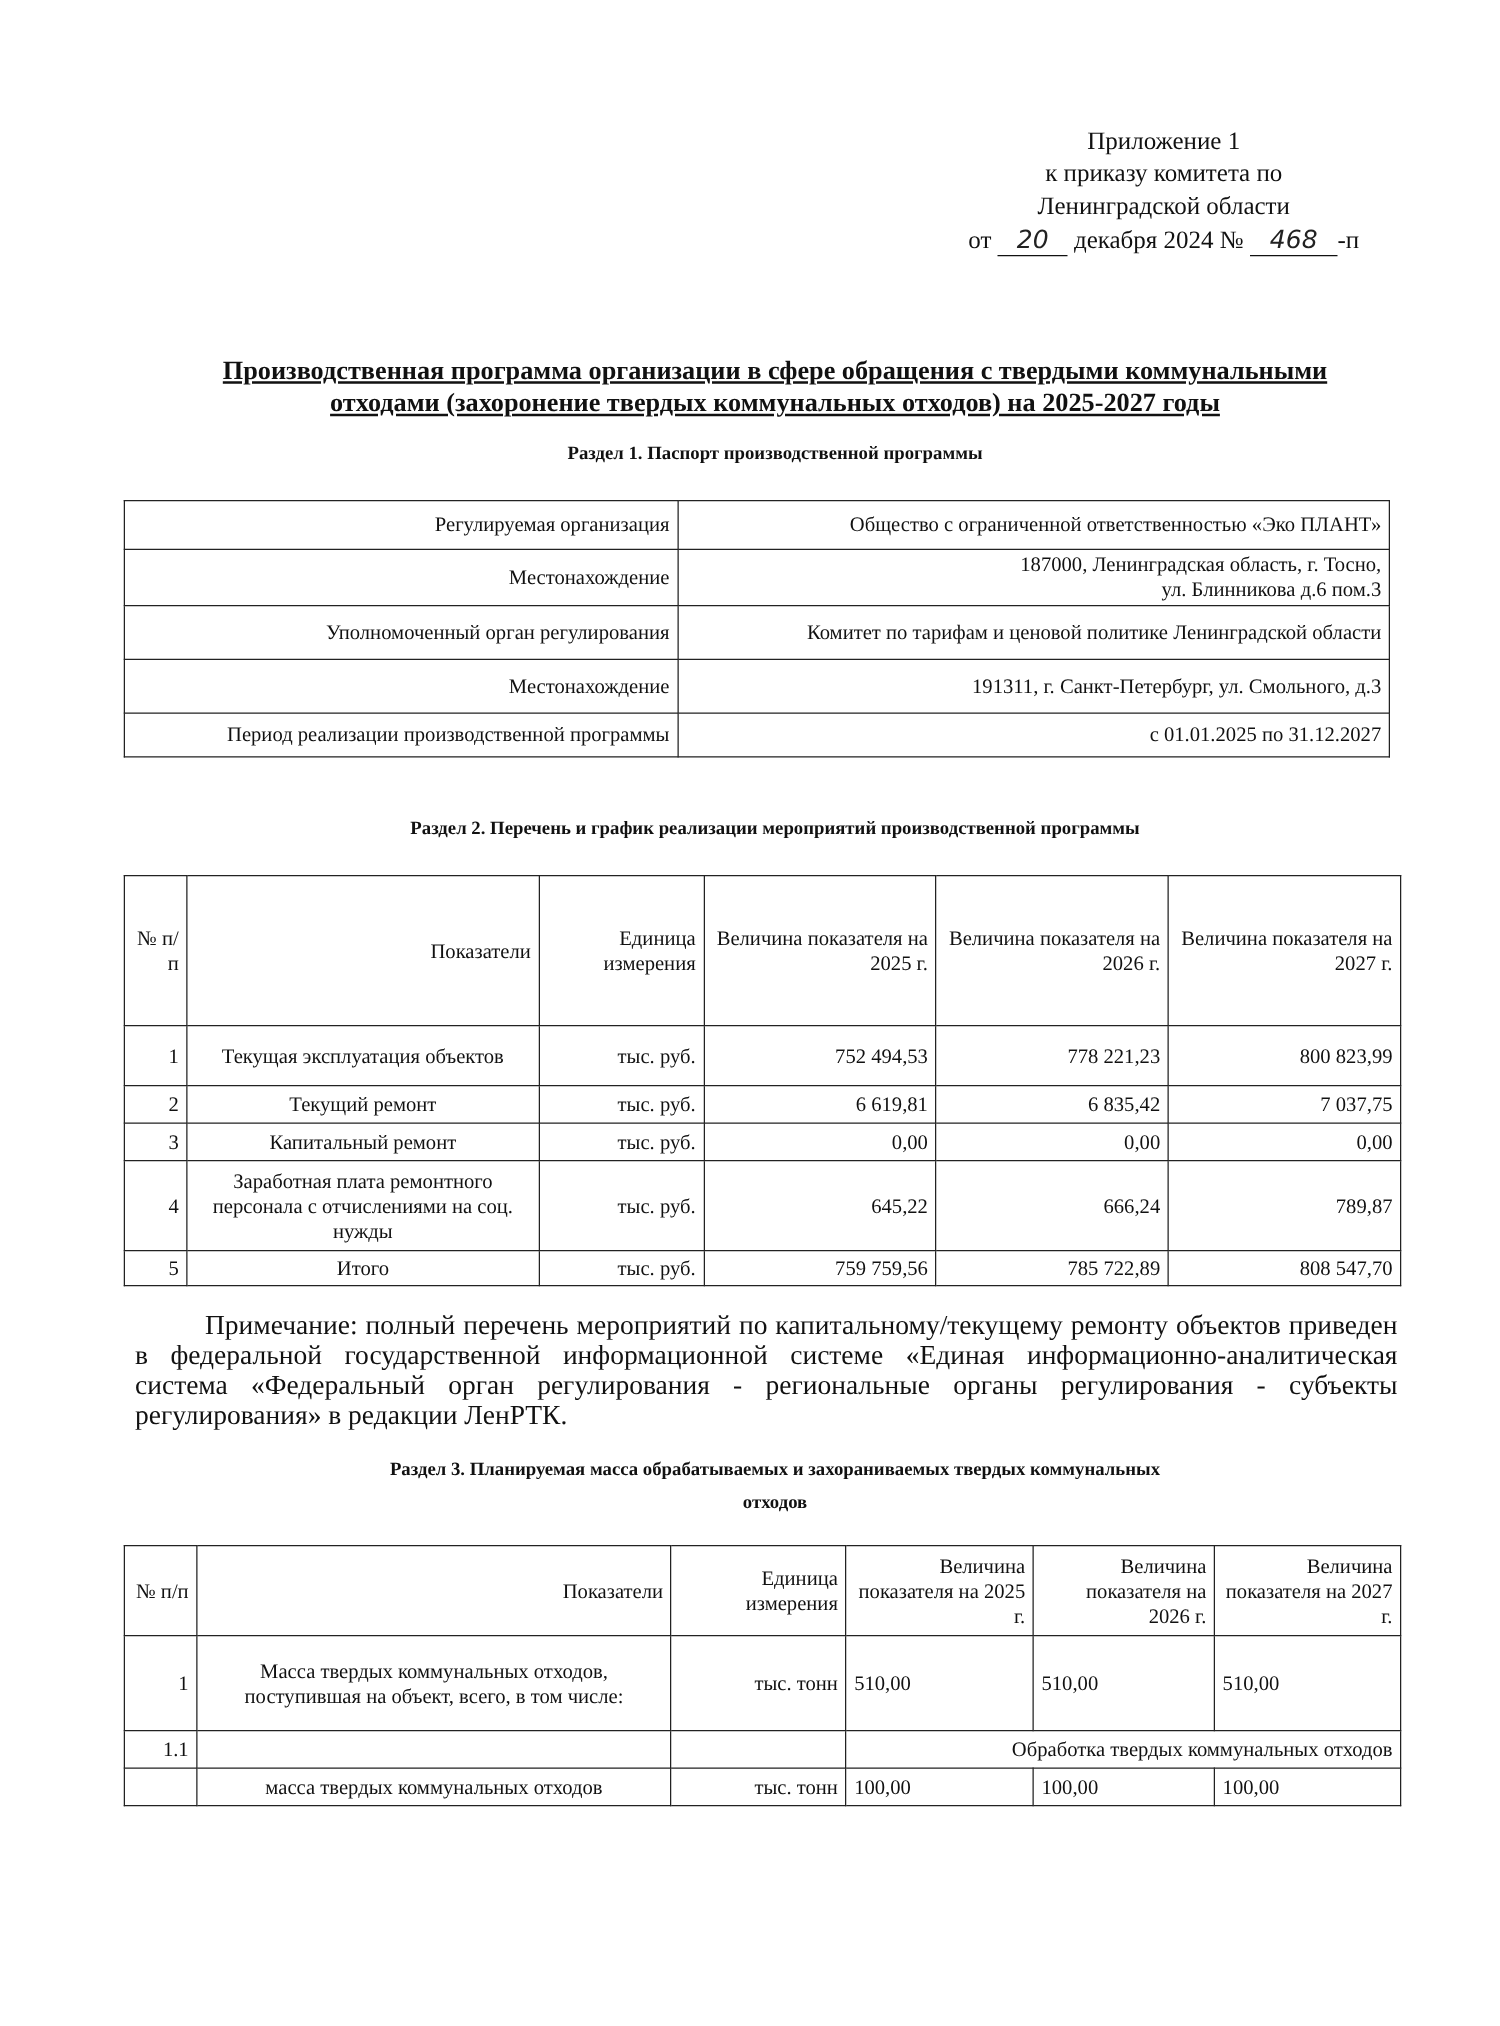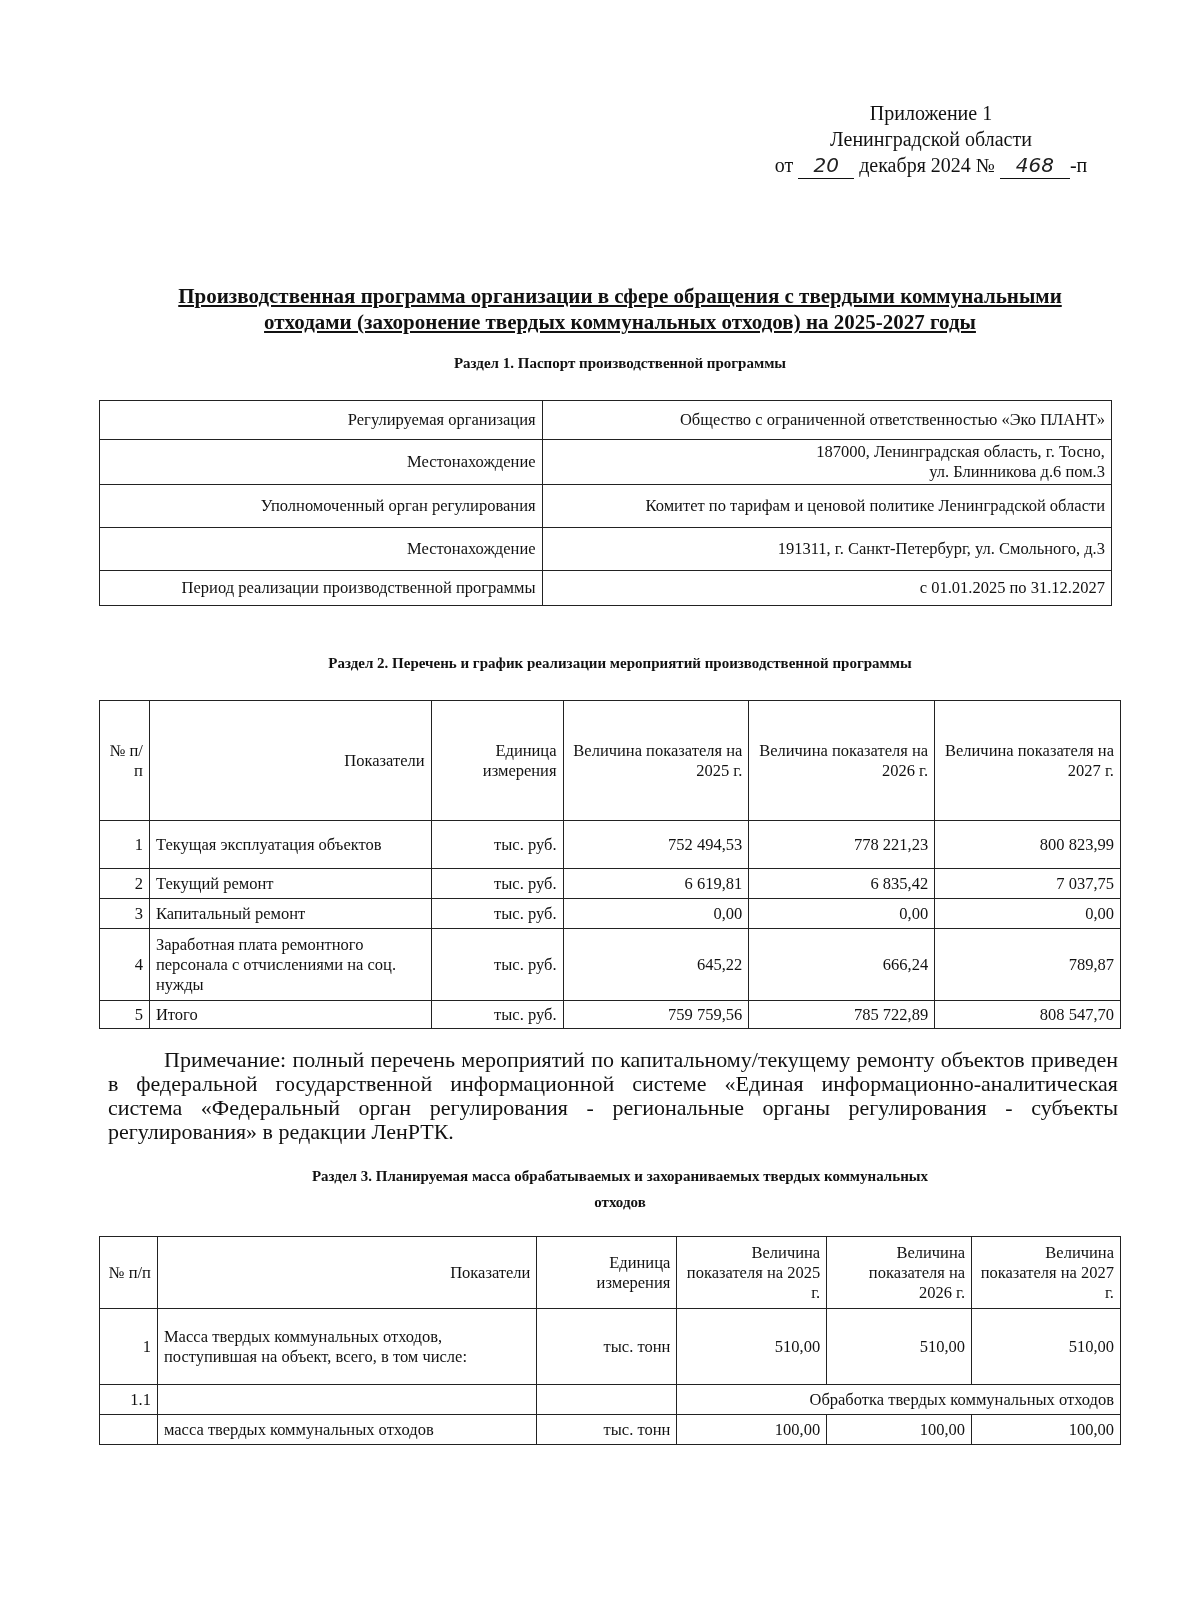--- a/index.html
+++ b/index.html
@@ -16,33 +16,34 @@
     position: absolute; left: 100px; top: 283px; width: 1040px;
     text-align: center; font-weight: bold; font-size: 21px; line-height: 26px; text-decoration: underline;
   }
   .section-title {
     position: absolute; left: 100px; width: 1040px;
     text-align: center; font-weight: bold; font-size: 15px; line-height: 26px;
   }
   table { position: absolute; border-collapse: collapse; font-size: 16.5px; }
   td, th { border: 1.5px solid #222; font-weight: normal; padding: 2px 6px; line-height: 20px; }
   .c { text-align: right; margin-left: 46px; }
-  .r { text-align: right; }
-  .l { text-align: left; }
+  .r { }
+  .l { text-align: center; }
   .note {
     position: absolute; left: 108px; top: 1048px; width: 1010px;
     font-size: 22px; line-height: 24px; text-align: justify;
   }
   .note .indent { display: inline-block; width: 56px; }
 </style>
 </head>
 <body>
 
 <div class="appendix">
   <div>Приложение 1</div>
+  <div>к приказу комитета по</div>
   <div>Ленинградской области</div>
   <div>
     <span>от</span>
     <span class="sig" style="width:56px">20</span>
     <span>декабря 2024 №</span>
     <span class="sig" style="width:70px">468</span><span>-п</span>
   </div>
 </div>
 
 <div class="title">

